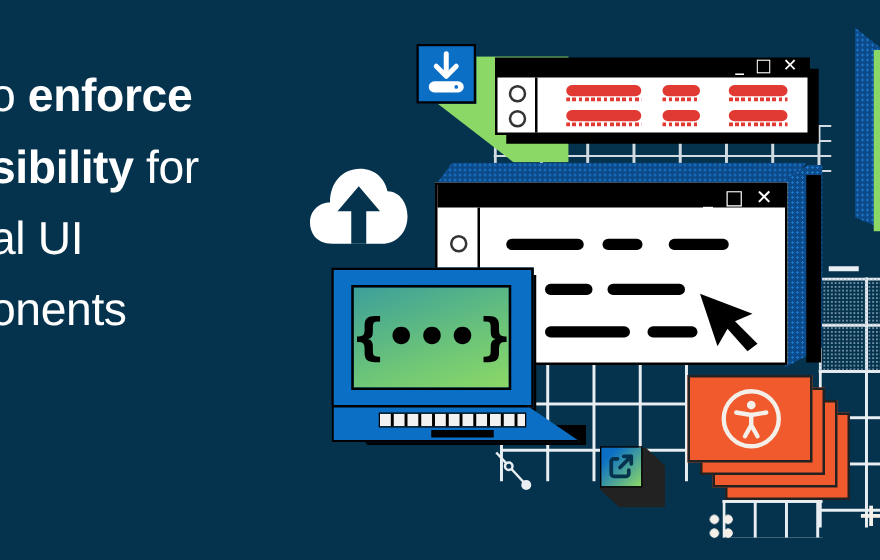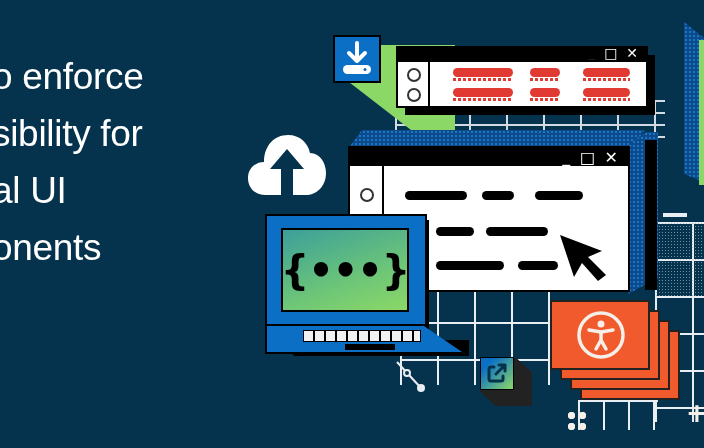--- a/index.html
+++ b/index.html
@@ -1,19 +1,19 @@
 <!DOCTYPE html>
 <html><head>
 <meta charset="utf-8">
 <style>
   html, body { margin:0; padding:0; }
   body { width:704px; height:448px; overflow:hidden; background:#05334d; position:relative; font-family:"Liberation Sans", sans-serif; }
   .abs { position:absolute; }
   .headline { left:-8px; top:48px; color:#ffffff; font-size:37px; line-height:57px; font-weight:300; letter-spacing:-0.3px; white-space:nowrap; }
-  .headline b { font-weight:400; }
+  .headline b { font-weight:700; }
   .grid { background-image:
       linear-gradient(#e8eef2 2px, transparent 2px),
       linear-gradient(90deg, #e8eef2 2px, transparent 2px);
     background-size:37px 37px; }
   .dots { background-image: radial-gradient(#1a76c9 35%, transparent 40%); background-size:4px 4px; background-color:#0d4a8a; }
   .win-title { background:#000; }
   .ctrl { color:#fff; font-size:14px; font-weight:700; letter-spacing:2px; position:absolute; right:8px; top:-1px; font-family:"DejaVu Sans", sans-serif; }
   .pill-red { position:absolute; height:9px; background:#e03a32; border-radius:5px; }
   .squig { position:absolute; height:3px; background:repeating-linear-gradient(90deg,#e03a32 0 3px,transparent 3px 5px); }
   .pill-blk { position:absolute; height:9px; background:#000; border-radius:5px; }

